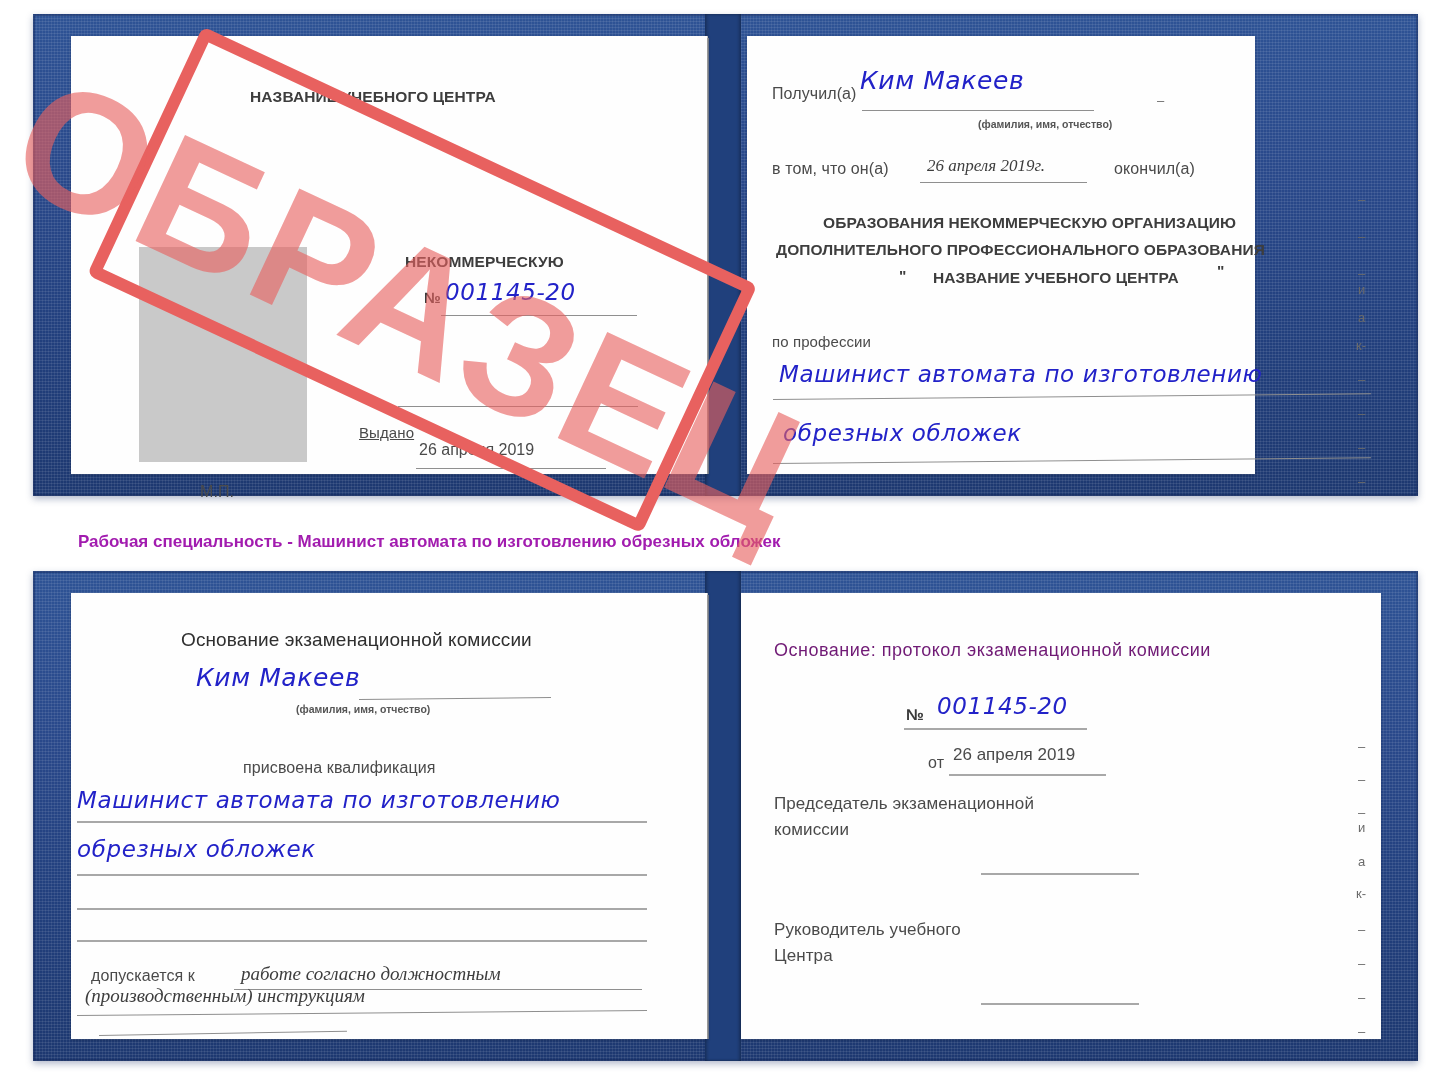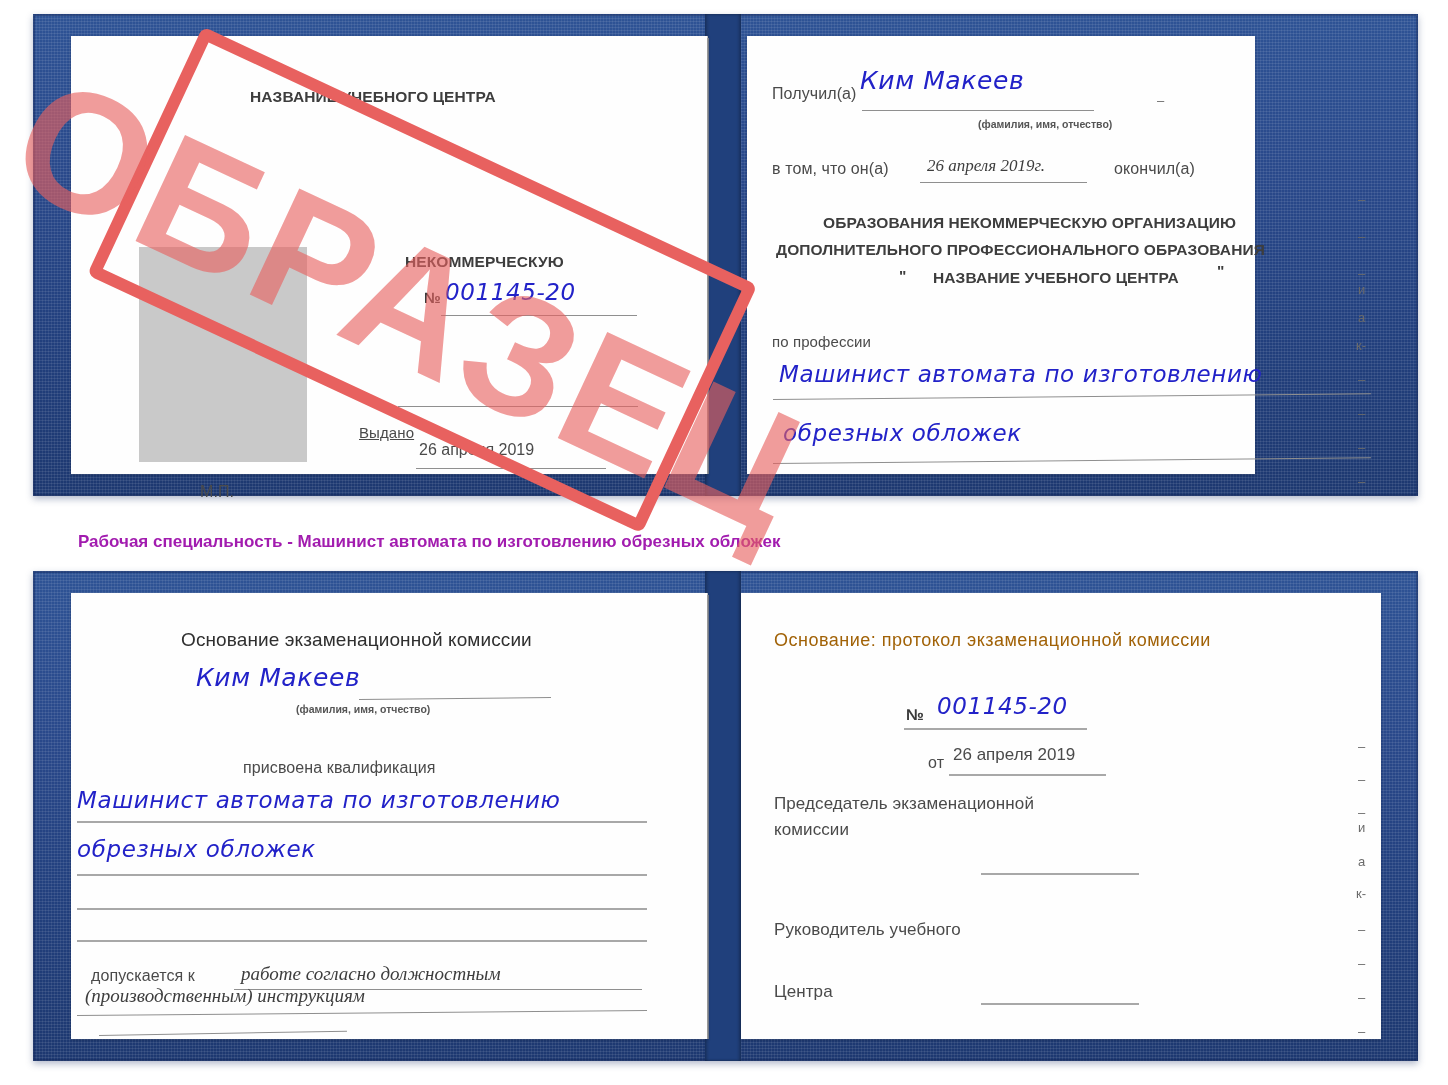--- a/index.html
+++ b/index.html
@@ -181,36 +181,36 @@
     <div class="rule" style="left:163px;top:396px;width:408px;"></div>
     <div class="italicserif" style="left:14px;top:392px;font-size:19px;">(производственным) инструкциям</div>
     <div class="rule" style="left:6px;top:422px;width:570px;transform:rotate(-0.5deg);transform-origin:left center;"></div>
     <div class="rule" style="left:28px;top:442px;width:248px;transform:rotate(-1deg);transform-origin:left center;"></div>
   </div>
 
   <div class="gutter" style="left:674px;top:24px;height:444px;"></div>
 
   <div class="page right" style="left:708px;top:22px;width:640px;height:446px;">
 
-    <div class="lbl" style="left:33px;top:37px;font-size:18px;color:#a16207;letter-spacing:.5px;">Основание: протокол экзаменационной комиссии</div>
+    <div class="lbl" style="left:33px;top:47px;font-size:18px;color:#701a75;letter-spacing:.5px;">Основание: протокол экзаменационной комиссии</div>
 
     <div class="lbl bold" style="left:165px;top:113px;font-size:16px;">№</div>
     <div class="hand" style="left:196px;top:100px;">001145-20</div>
     <div class="rule grey" style="left:163px;top:135px;width:183px;"></div>
 
     <div class="lbl" style="left:187px;top:161px;font-size:16px;">от</div>
     <div class="typed" style="left:212px;top:152px;font-size:17px;">26 апреля 2019</div>
     <div class="rule grey" style="left:208px;top:181px;width:157px;"></div>
 
     <div class="lbl" style="left:33px;top:201px;font-size:17px;">Председатель экзаменационной</div>
     <div class="lbl" style="left:33px;top:227px;font-size:17px;">комиссии</div>
     <div class="rule grey" style="left:240px;top:280px;width:158px;"></div>
 
     <div class="lbl" style="left:33px;top:327px;font-size:17px;">Руководитель учебного</div>
-    <div class="lbl" style="left:33px;top:353px;font-size:17px;margin-top:36px;">Центра</div>
+    <div class="lbl" style="left:33px;top:353px;font-size:17px;">Центра</div>
     <div class="rule grey" style="left:240px;top:410px;width:158px;"></div>
   </div>
 
   <div style="position:absolute;left:1323px;top:40px;width:26px;height:428px;">
     <div class="edgechar" style="left:2px;top:128px;">–</div>
     <div class="edgechar" style="left:2px;top:161px;">–</div>
     <div class="edgechar" style="left:2px;top:194px;">–</div>
     <div class="edgechar" style="left:2px;top:209px;">и</div>
     <div class="edgechar" style="left:2px;top:243px;">а</div>
     <div class="edgechar" style="left:0px;top:275px;">к-</div>

